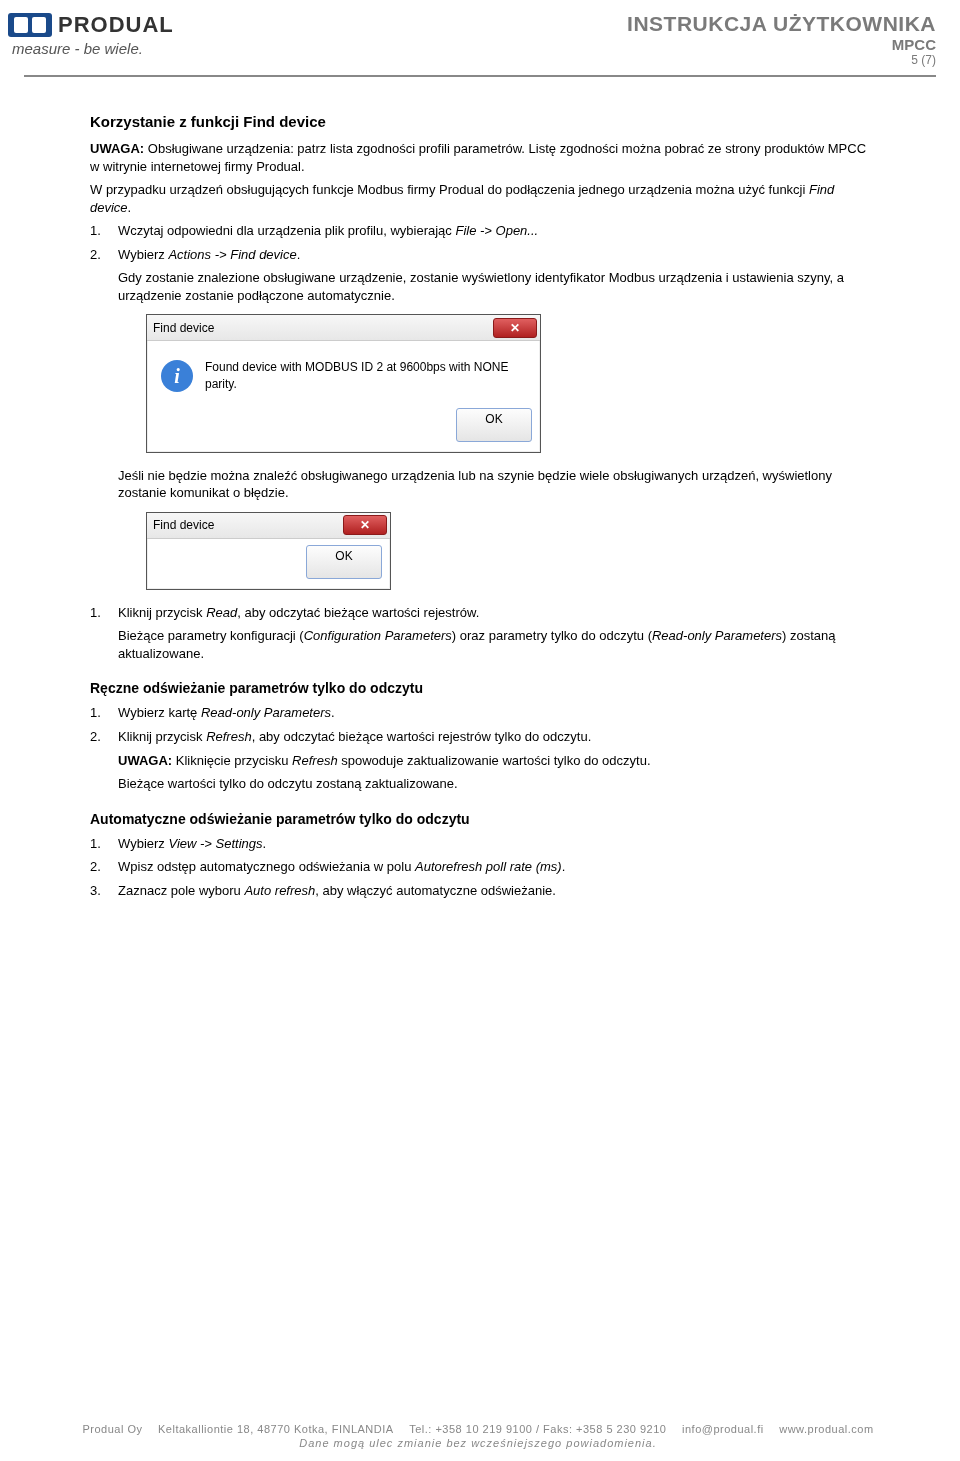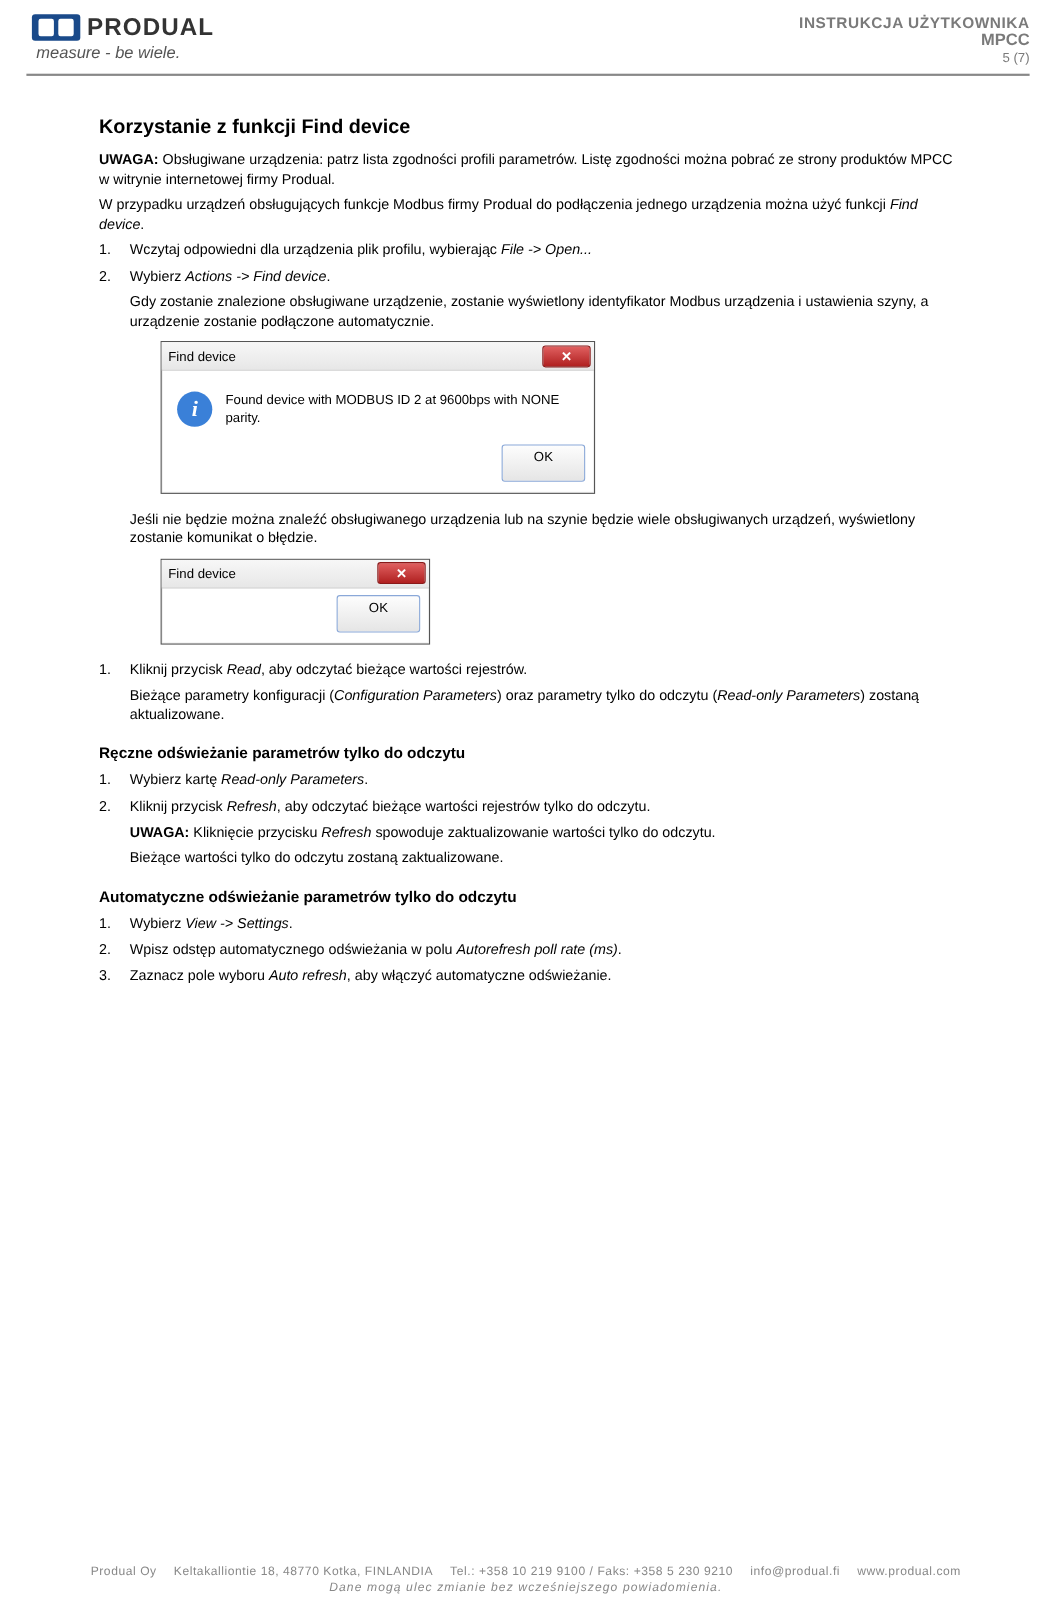--- a/index.html
+++ b/index.html
@@ -8,42 +8,42 @@
     height: 1461px;
     background: #fff;
     font-family: Arial, Helvetica, sans-serif;
     color: #000;
     position: relative;
     font-size: 13px;
   }
   .page-header {
     display: flex;
     justify-content: space-between;
-    padding: 12px 24px 4px 29px;
+    padding: 12px 24px 4px 8px;
   }
   .logo-block { }
   .logo-row { display: flex; align-items: center; }
   .logo-mark {
     width: 44px; height: 24px;
     background: #1a4a8a;
     border-radius: 3px;
     margin-right: 6px;
     position: relative;
   }
   .logo-mark::before { content:""; position:absolute; left:6px; top:4px; width:14px; height:16px; background:#fff; border-radius:2px; }
   .logo-mark::after  { content:""; position:absolute; right:6px; top:4px; width:14px; height:16px; background:#fff; border-radius:2px; }
   .logo-text { font-size: 22px; font-weight: 900; letter-spacing: 1px; color:#333; }
   .tagline { font-style: italic; font-size: 15px; color:#555; margin-top:2px; padding-left:4px; }
   .header-right { text-align: right; color:#7a7a7a; font-weight:bold; }
-  .header-right .line1 { font-size:14px; letter-spacing:0.5px; }
+  .header-right .line1 { font-size:21px; letter-spacing:0.5px; }
   .header-right .line2 { font-size:15px; }
   .header-right .pagenum { font-size:12px; font-weight:normal; }
   .hr { height:2px; background:#888; margin:4px 24px 0 24px; }
   .content { padding: 30px 90px 0 90px; }
-  .h2 { font-size:18px; font-weight:bold; margin: 6px 0 10px 0; }
+  .h2 { font-size:15px; font-weight:bold; margin: 6px 0 10px 0; }
   .h3 { font-size:14px; font-weight:bold; margin: 18px 0 8px 0; }
   p { margin: 6px 0; line-height:1.35; font-size:13px; }
   .bold { font-weight:bold; }
   .italic { font-style: italic; }
   ol.numlist { list-style: none; padding-left: 28px; margin:6px 0; }
   ol.numlist > li { position:relative; margin: 6px 0; line-height:1.35; }
   ol.numlist > li .num { position:absolute; left:-28px; width:24px; }
   .dialog {
     width: 395px;
     border: 1px solid #555;

